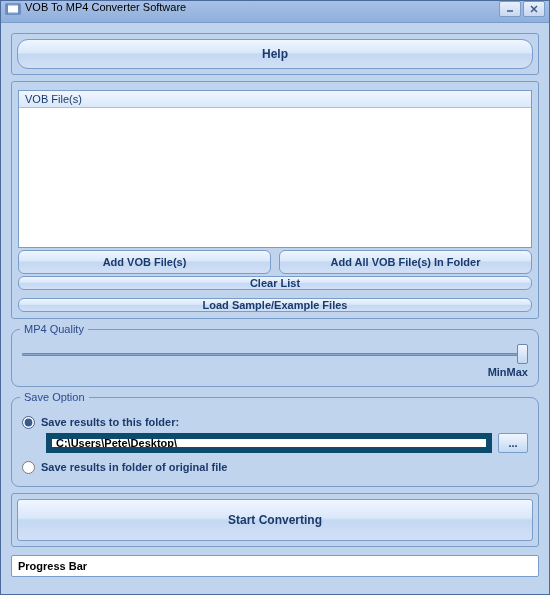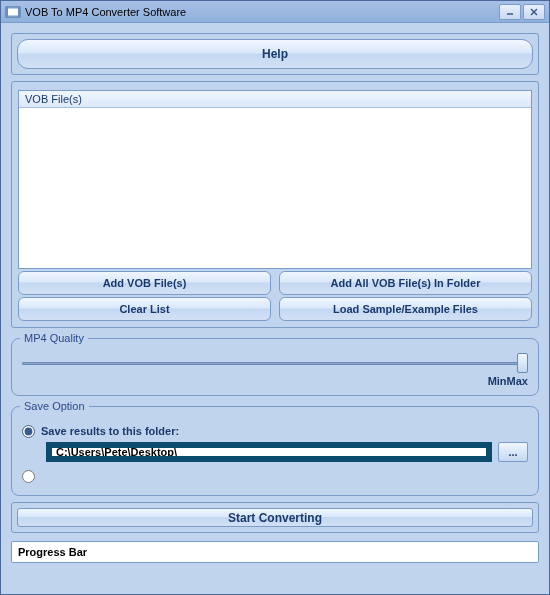--- a/index.html
+++ b/index.html
@@ -16,21 +16,21 @@
   height: 595px;
   border: 1px solid #4a6a9c;
   background: #c1d4ed;
   display: flex;
   flex-direction: column;
 }
 .titlebar {
   height: 22px;
   background: linear-gradient(to bottom, #a8c0e8 0%, #9cb8e0 50%, #8fb0dd 100%);
   display: flex;
-  align-items: center;
+  align-items: flex-start;
   padding: 0 4px;
   border-bottom: 1px solid #7a9cc8;
 }
 .titlebar-icon {
   width: 16px; height: 16px;
   margin-right: 4px;
   display: inline-flex;
 }
 .titlebar-title {
   flex: 1;
@@ -71,21 +71,21 @@
   border: 1px solid #7a9cc8;
   border-radius: 11px;
   font-weight: bold;
   font-size: 12px;
   color: #1a3a6c;
   cursor: pointer;
 }
 .listbox {
   border: 1px solid #7a9cc8;
   background: #fff;
-  height: 179px;
+  height: 158px;
   margin: 2px 0;
   overflow: hidden;
 }
 .listbox-header {
   background: linear-gradient(to bottom, #f0f6fe, #dae8fa);
   border-bottom: 1px solid #a8c0e0;
   padding: 2px 6px;
   font-size: 11px;
   color: #1a3a6c;
 }
@@ -193,21 +193,21 @@
   background: linear-gradient(to bottom, #f0f6fe, #c4d8f2);
   border: 1px solid #7a9cc8;
   border-radius: 2px;
   font-weight: bold;
   font-size: 11px;
   color: #1a3a6c;
   cursor: pointer;
 }
 .start-btn {
   width: 100%;
-  height: 19px;
+  height: 42px;
   background: linear-gradient(to bottom, #f0f6fe 0%, #dae8fa 45%, #c4d8f2 50%, #d2e0f6 100%);
   border: 1px solid #7a9cc8;
   border-radius: 3px;
   font-weight: bold;
   font-size: 12px;
   color: #1a3a6c;
   cursor: pointer;
 }
 .progress-box {
   border: 1px solid #7a9cc8;
@@ -262,21 +262,21 @@
     </div>
 
     <div class="panel">
       <div class="listbox">
         <div class="listbox-header">VOB File(s)</div>
       </div>
       <div class="btn-row">
         <button class="std-btn">Add VOB File(s)</button>
         <button class="std-btn">Add All VOB File(s) In Folder</button>
       </div>
-      <div class="btn-row" style="">
+      <div class="btn-row" style="flex-direction:column;">
         <button class="std-btn">Clear List</button>
         <button class="std-btn">Load Sample/Example Files</button>
       </div>
     </div>
 
     <div class="groupbox">
       <span class="groupbox-title">MP4 Quality</span>
       <div class="slider-wrap">
         <div class="slider-track-row">
           <div class="slider-track"></div>
@@ -294,20 +294,21 @@
       <div class="radio-row">
         <input type="radio" name="saveopt" checked="" style="">
         <label>Save results to this folder:</label>
       </div>
       <div class="path-row">
         <input class="path-input" type="text" value="C:\Users\Pete\Desktop\" style="">
         <button class="browse-btn">...</button>
       </div>
       <div class="radio-row">
         <input type="radio" name="saveopt" style="">
+        <label>Save results in folder of original file</label>
       </div>
     </div>
 
     <div class="start-wrap">
       <button class="start-btn">Start Converting</button>
     </div>
 
     <div class="progress-box">
       <span>Progress Bar</span>
     </div>

